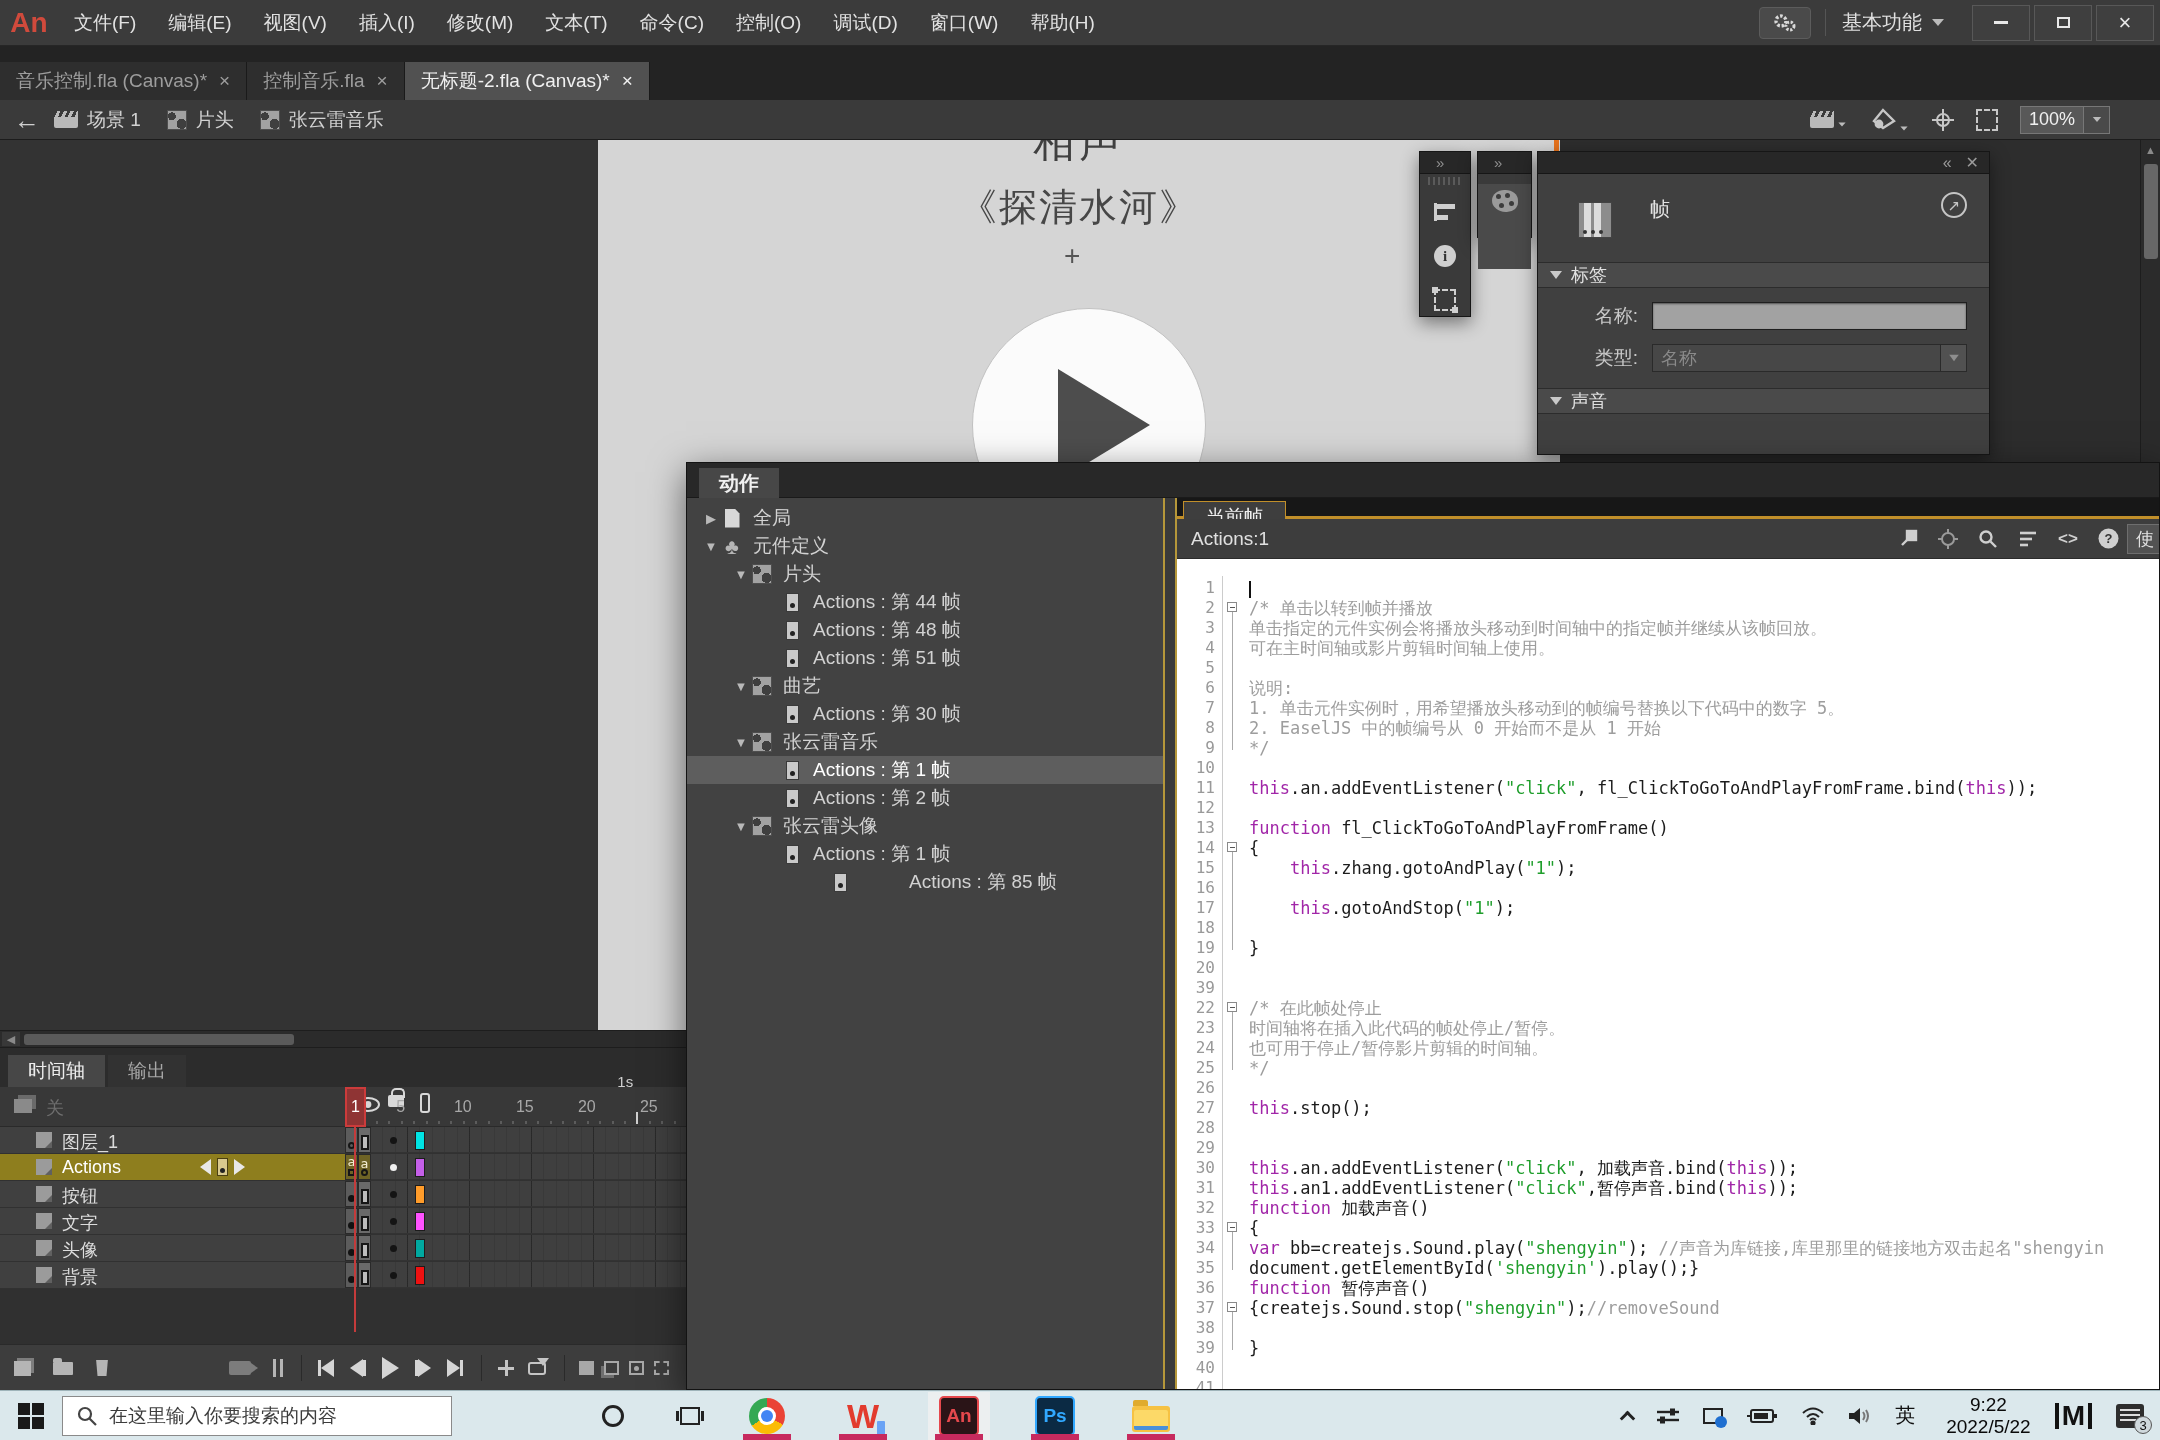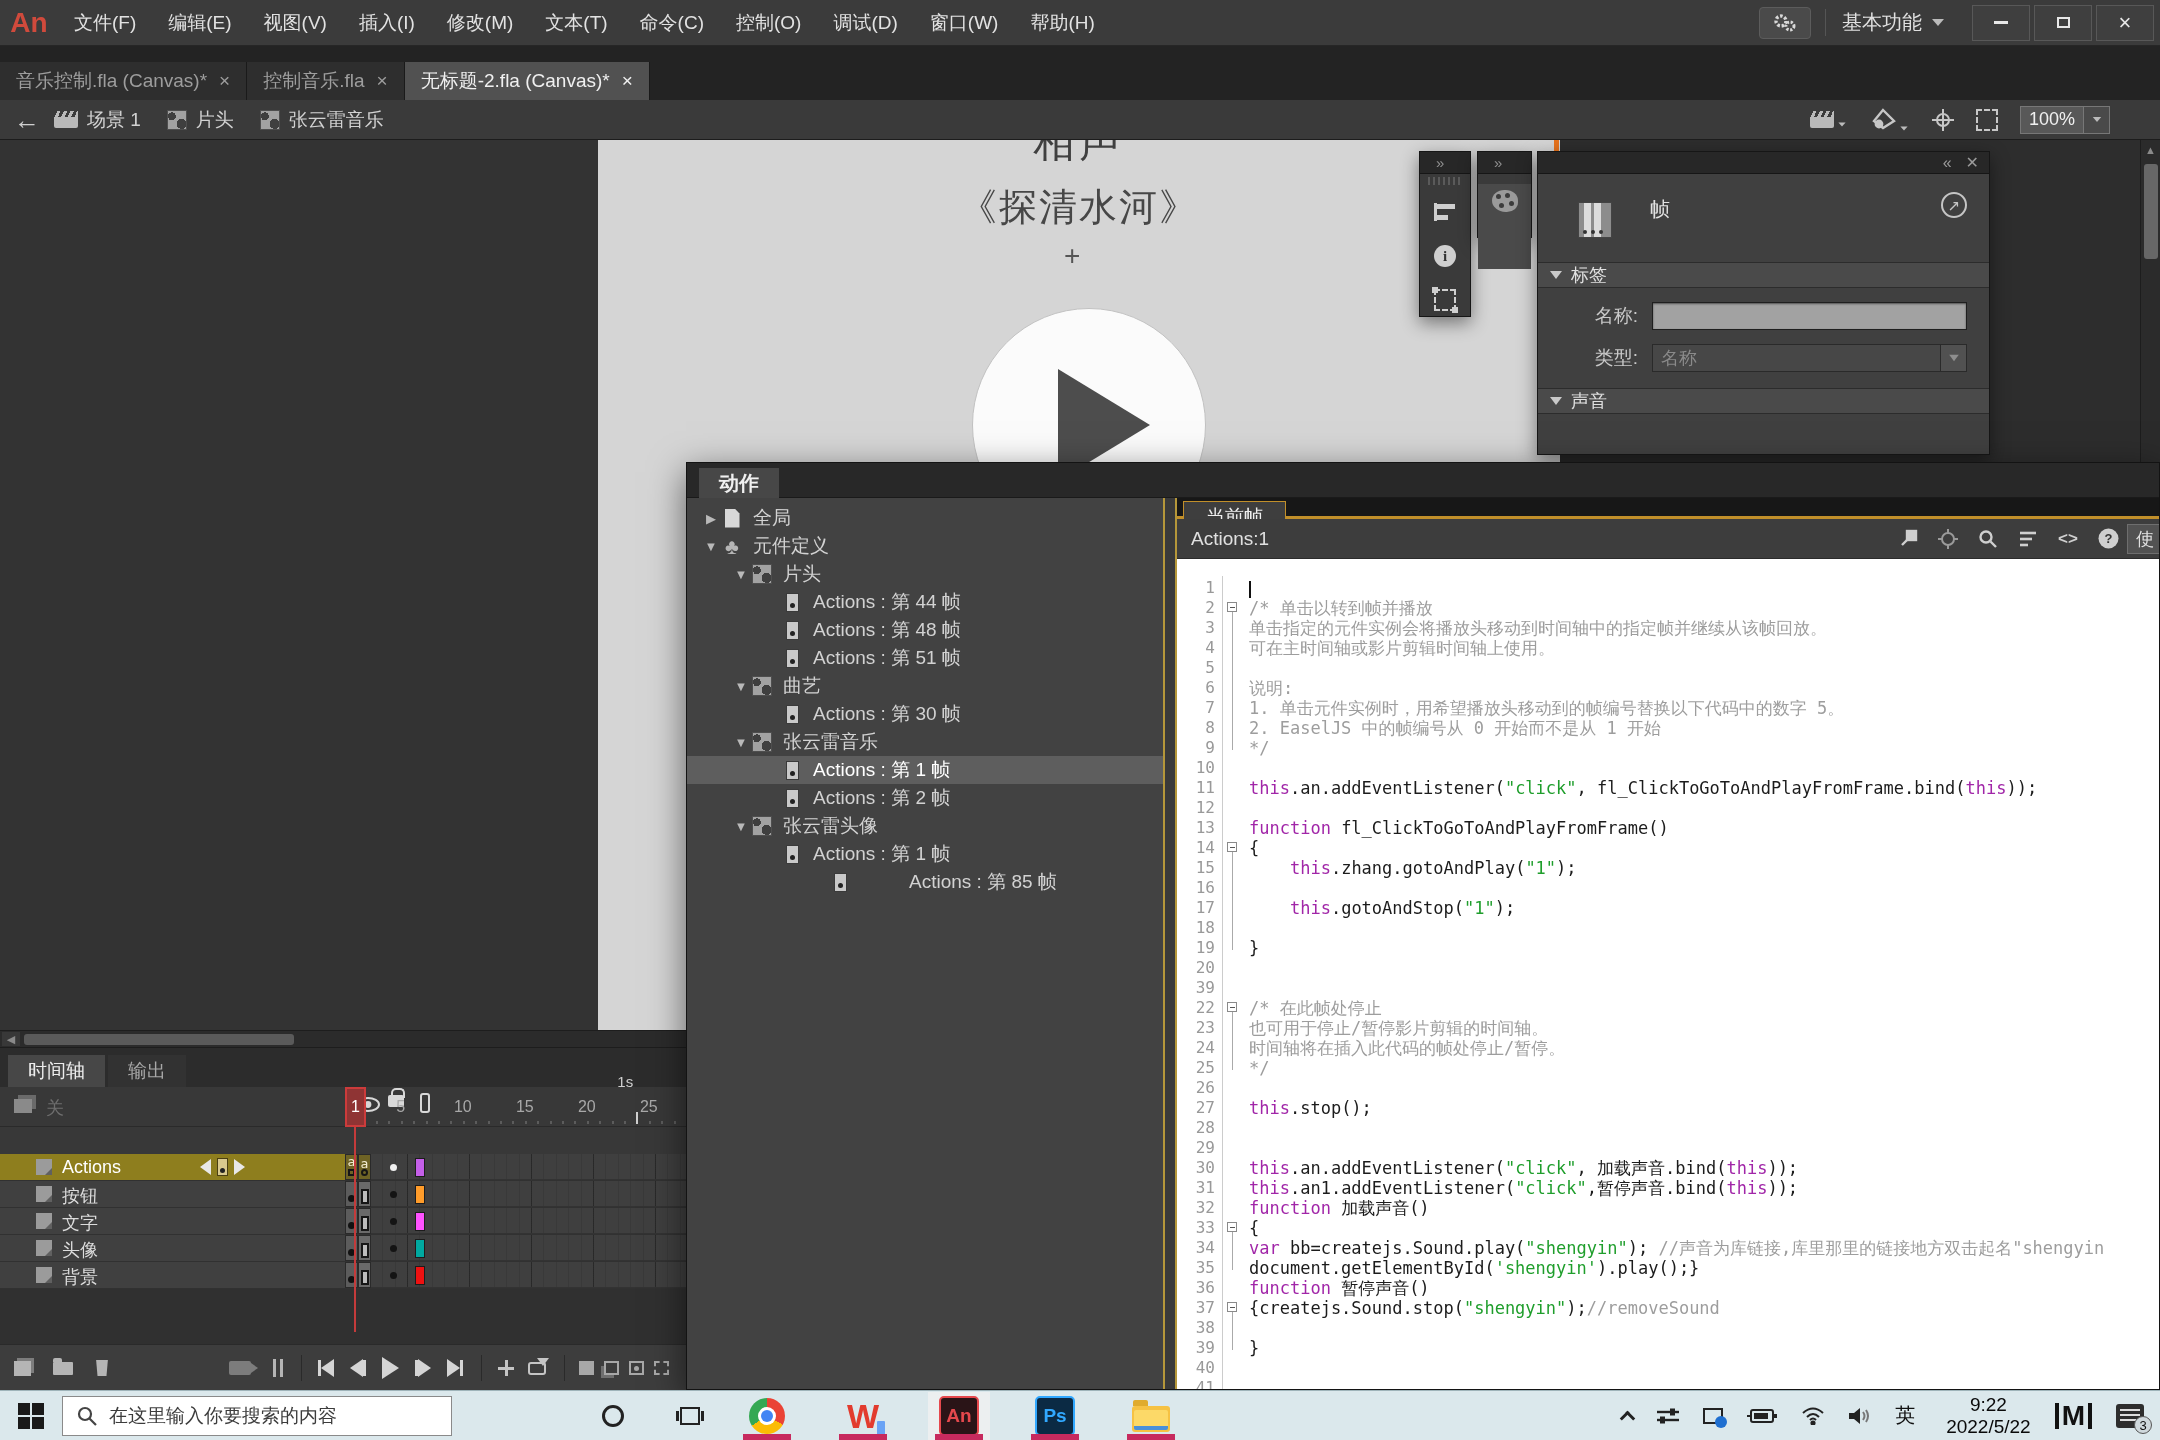--- a/index.html
+++ b/index.html
@@ -668,22 +668,22 @@
               <div class="code-line"><span class="tk-kw">function</span><span class="tk-plain"> fl_ClickToGoToAndPlayFromFrame()</span></div>
               <div class="code-line"><span class="tk-plain">{</span></div>
               <div class="code-line"><span class="tk-plain">    </span><span class="tk-kw">this</span><span class="tk-plain">.zhang.gotoAndPlay(</span><span class="tk-str">"1"</span><span class="tk-plain">);</span></div>
               <div class="code-line"></div>
               <div class="code-line"><span class="tk-plain">    </span><span class="tk-kw">this</span><span class="tk-plain">.gotoAndStop(</span><span class="tk-str">"1"</span><span class="tk-plain">);</span></div>
               <div class="code-line"></div>
               <div class="code-line"><span class="tk-plain">}</span></div>
               <div class="code-line"></div>
               <div class="code-line"></div>
               <div class="code-line"><span class="tk-comment">/* 在此帧处停止</span></div>
+              <div class="code-line"><span class="tk-comment">时间轴将在插入此代码的帧处停止/暂停。</span></div>
               <div class="code-line"><span class="tk-comment">也可用于停止/暂停影片剪辑的时间轴。</span></div>
-              <div class="code-line"><span class="tk-comment">时间轴将在插入此代码的帧处停止/暂停。</span></div>
               <div class="code-line"><span class="tk-comment">*/</span></div>
               <div class="code-line"></div>
               <div class="code-line"><span class="tk-kw">this</span><span class="tk-plain">.stop();</span></div>
               <div class="code-line"></div>
               <div class="code-line"></div>
               <div class="code-line"><span class="tk-kw">this</span><span class="tk-plain">.an.addEventListener(</span><span class="tk-str">"click"</span><span class="tk-plain">, 加载声音.bind(</span><span class="tk-kw">this</span><span class="tk-plain">));</span></div>
               <div class="code-line"><span class="tk-kw">this</span><span class="tk-plain">.an1.addEventListener(</span><span class="tk-str">"click"</span><span class="tk-plain">,暂停声音.bind(</span><span class="tk-kw">this</span><span class="tk-plain">));</span></div>
               <div class="code-line"><span class="tk-kw">function</span><span class="tk-plain"> 加载声音()</span></div>
               <div class="code-line"><span class="tk-plain">{</span></div>
               <div class="code-line"><span class="tk-kw">var</span><span class="tk-plain"> bb=createjs.Sound.play(</span><span class="tk-str">"shengyin"</span><span class="tk-plain">); </span><span class="tk-comment">//声音为库链接,库里那里的链接地方双击起名"shengyin</span></div>
@@ -747,20 +747,34 @@
         <span class="ruler-tick" style="left: 648.8px;"></span>
         <span class="ruler-tick" style="left: 661.2px;"></span>
         <span class="ruler-tick" style="left: 673.6px;"></span>
         <span class="ruler-tick" style="left: 686px;"></span>
         <span class="sec-tick" style="left: 636.4px;"></span>
         <span class="ruler-sec" style="left: 625.24px;">1s</span>
       </div>
   <div class="playhead-box">1</div>
   <div class="playhead-line"></div>
   <div class="tl-rows" id="tl-rows">
+        <div class="tl-row" style="top: 0px;">
+          <div class="row-frames"></div>
+          <span class="layer-page"></span>
+          <span class="layer-name">图层_1</span>
+          <span class="tog-dot" style="left: 362px;"></span>
+          <span class="tog-dot" style="left: 390px;"></span>
+          <span class="color-chip" style="background: rgb(0, 228, 228);"></span>
+          <span class="fcell c1">
+            <span class="dot-h"></span>
+          </span>
+          <span class="fcell c2">
+            <span class="rect-h"></span>
+          </span>
+        </div>
         <div class="tl-row sel" style="top: 27px;">
           <div class="row-frames"></div>
           <span class="layer-page"></span>
           <span class="layer-name">Actions</span>
           <span class="kf-ctrl">
             <span class="kf-tri l"></span>
             <span class="kf-box">
               <i></i>
             </span>
             <span class="kf-tri r"></span>

